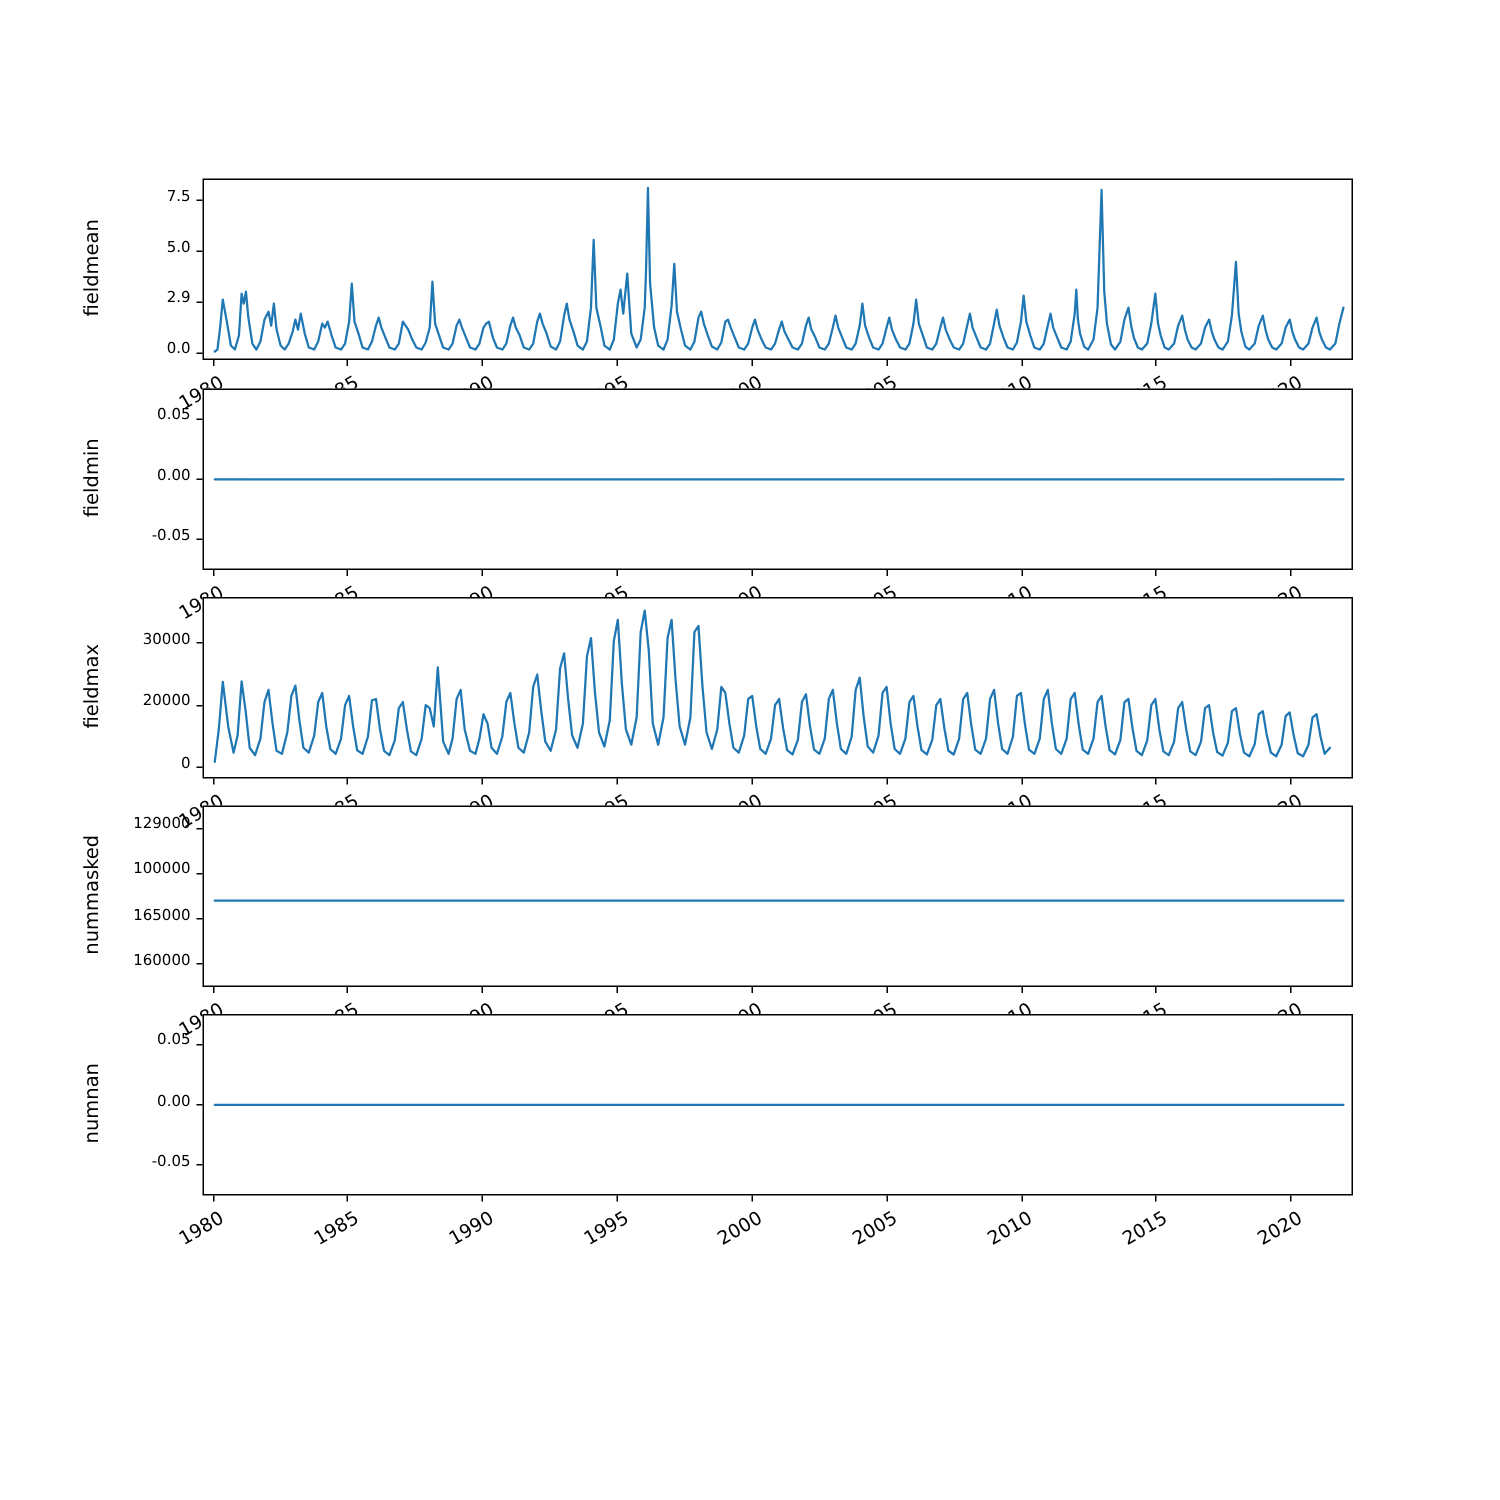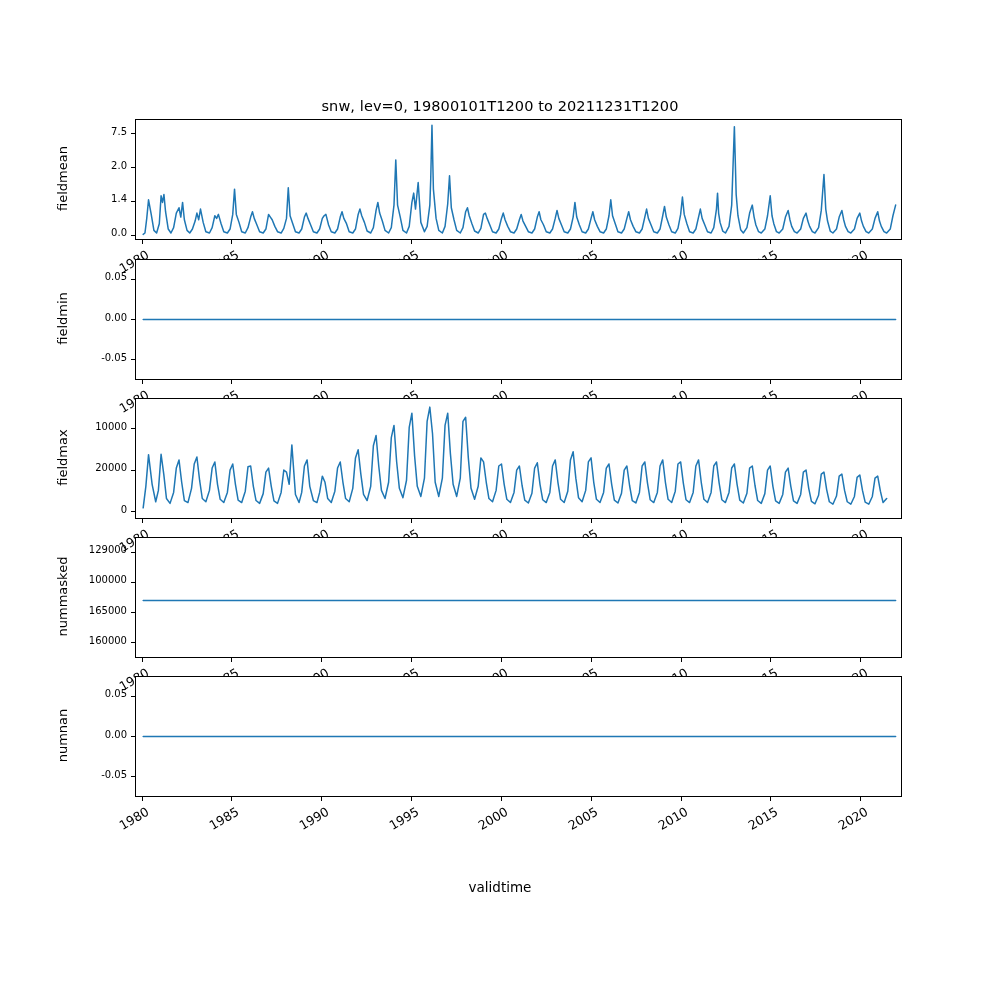--- a/index.html
+++ b/index.html
@@ -75,32 +75,31 @@
   }
   .tickmark {
     position: absolute;
     background: #000;
   }
 </style>
 </head>
 <body>
 
 <div id="figure">
-    <div class="title">snw, lev=0, 19800101T1200 to 20211231T1200</div>
     <div class="panel" style="left: 135px; top: 119px; width: 767px; height: 121px;">
       <svg viewBox="0 0 767 121" preserveAspectRatio="none">
         <polyline points="7.19,116.27 8.98,114.92 10.78,100.04 12.57,81.12 15.27,95.99 17.96,112.21 20.66,114.92 23.35,105.45 25.15,77.06 26.58,83.82 28.02,75.71 29.64,93.28 32.33,110.86 35.03,114.92 37.72,109.51 40.42,94.64 43.11,89.23 44.91,98.69 46.70,83.82 48.50,101.40 51.19,112.21 53.89,114.92 56.58,110.86 59.28,102.75 61.07,94.64 62.87,101.40 64.67,90.58 67.36,104.10 70.05,113.56 73.65,114.92 76.34,109.51 79.04,97.34 80.83,100.04 82.63,95.99 85.32,105.45 88.02,113.56 91.61,114.92 94.30,110.86 97.00,95.99 98.79,70.30 100.59,95.99 103.28,104.10 105.98,113.56 109.57,114.92 112.27,109.51 114.96,98.69 116.76,93.28 118.55,100.04 121.25,106.80 123.94,113.56 127.53,114.92 130.23,110.86 132.92,95.99 134.72,98.69 136.52,101.40 139.21,108.16 141.90,113.56 145.50,114.92 148.19,110.18 150.89,100.04 152.68,68.95 154.48,97.34 157.17,105.45 159.87,113.56 163.46,114.92 166.15,110.86 168.85,98.69 170.64,94.64 172.44,100.04 175.13,106.80 177.83,113.56 181.42,114.92 184.12,110.86 186.81,100.04 188.61,97.34 190.40,95.99 193.10,106.80 195.79,113.56 199.38,114.92 202.08,110.86 204.77,98.69 206.57,93.28 208.37,100.04 211.06,105.45 213.75,113.56 217.35,114.92 220.04,110.86 222.74,95.99 224.53,90.58 226.33,97.34 229.02,104.10 231.72,112.89 235.31,114.92 238.00,109.51 240.70,91.93 242.49,83.82 244.29,94.64 246.98,102.75 249.68,112.21 253.27,114.92 255.97,109.51 258.66,86.53 260.46,40.56 262.25,86.53 264.95,98.69 267.64,112.21 271.23,114.92 273.93,108.16 276.62,83.82 278.42,74.36 280.22,90.58 282.91,63.54 285.60,104.10 289.20,113.56 291.89,108.16 294.59,86.53 295.48,60.84 296.74,5.41 298.18,70.30 300.87,100.04 303.57,112.21 307.16,114.92 309.85,108.16 312.55,85.17 314.34,56.78 316.14,89.23 318.83,101.40 321.53,112.21 325.12,114.92 327.82,109.51 330.51,93.28 332.31,89.23 334.10,97.34 336.80,105.45 339.49,112.89 343.08,114.92 345.78,110.18 348.47,95.99 350.27,94.64 352.07,100.04 354.76,106.80 357.45,113.56 361.05,114.92 363.74,110.86 366.44,100.04 368.23,94.64 370.03,101.40 372.72,108.16 375.42,113.56 379.01,114.92 381.70,110.86 384.40,101.40 386.19,95.99 387.99,102.75 390.69,108.16 393.38,113.56 396.97,114.92 399.67,110.86 402.36,98.69 404.16,93.28 405.95,101.40 408.65,106.80 411.34,113.56 414.93,114.92 417.63,110.86 420.32,100.04 422.12,91.93 423.92,100.04 426.61,106.80 429.30,113.56 432.90,114.92 435.59,110.86 438.29,98.69 440.08,83.82 441.88,98.69 444.57,106.80 447.27,113.56 450.86,114.92 453.55,110.86 456.25,100.04 458.04,93.28 459.84,101.40 462.54,108.16 465.23,113.56 468.82,114.92 471.52,110.86 474.21,97.34 476.01,81.12 477.80,97.34 480.50,105.45 483.19,113.56 486.78,114.92 489.48,110.86 492.17,100.04 493.97,93.28 495.77,101.40 498.46,108.16 501.15,113.56 504.75,114.92 507.44,110.86 510.14,98.69 511.93,90.58 513.73,100.04 516.42,106.80 519.12,113.56 522.71,114.92 525.40,110.86 528.10,97.34 529.89,87.88 531.69,98.69 534.39,106.80 537.08,113.56 540.67,114.92 543.37,110.18 546.06,95.99 547.86,78.41 549.65,95.99 552.35,105.45 555.04,113.56 558.63,114.92 561.33,110.86 564.02,98.69 565.82,90.58 567.62,100.04 570.31,106.80 573.00,113.56 576.60,114.92 579.29,109.51 581.99,90.58 583.06,74.36 584.14,94.64 585.58,104.10 588.27,112.89 590.97,114.92 594.56,108.16 597.25,86.53 599.95,6.76 601.74,75.71 603.54,97.34 606.24,111.54 608.93,114.92 612.52,109.51 615.22,94.64 617.91,86.53 619.71,98.69 621.50,106.80 624.20,113.56 626.89,114.92 630.48,110.86 633.18,97.34 635.87,77.06 637.67,97.34 639.47,105.45 642.16,113.56 644.85,114.92 648.45,110.86 651.14,98.69 653.84,91.93 655.63,101.40 657.43,108.16 660.12,113.56 662.82,114.92 666.41,110.86 669.10,100.04 671.80,94.64 673.59,102.75 675.39,108.16 678.09,113.56 680.78,114.92 684.37,109.51 687.07,91.93 689.76,55.43 691.56,90.58 693.35,102.75 696.05,112.89 698.74,114.92 702.33,110.86 705.03,98.69 707.72,91.93 709.52,101.40 711.32,108.16 714.01,113.56 716.70,114.92 720.30,110.86 722.99,100.04 725.69,94.64 727.48,102.75 729.28,108.16 731.97,113.56 734.67,114.92 738.26,110.86 740.95,100.04 743.65,93.28 745.44,102.75 747.24,108.16 749.94,113.56 752.63,114.92 756.22,110.86 758.92,97.34 761.61,86.53" fill="none" stroke="#1f77b4" stroke-width="1.5" stroke-linejoin="round" stroke-linecap="round" vector-effect="non-scaling-stroke"></polyline>
       </svg>
     </div>
     <div class="ylabel" style="width: 160px; left: -18px; top: 170.5px;">fieldmean</div>
     <div class="ytick" style="width: 90px; left: 37px; top: 227.268px;">0.0</div>
     <div class="tickmark" style="left: 131px; top: 234.768px; width: 4px; height: 1px;"></div>
-    <div class="ytick" style="width: 90px; left: 37px; top: 193.469px;">1.4</div>
+    <div class="ytick" style="width: 90px; left: 37px; top: 193.469px;">2.9</div>
     <div class="tickmark" style="left: 131px; top: 200.969px; width: 4px; height: 1px;"></div>
-    <div class="ytick" style="width: 90px; left: 37px; top: 159.67px;">2.0</div>
+    <div class="ytick" style="width: 90px; left: 37px; top: 159.67px;">5.0</div>
     <div class="tickmark" style="left: 131px; top: 167.17px; width: 4px; height: 1px;"></div>
     <div class="ytick" style="width: 90px; left: 37px; top: 125.872px;">7.5</div>
     <div class="tickmark" style="left: 131px; top: 133.372px; width: 4px; height: 1px;"></div>
     <div class="tickmark" style="left: 141.685px; top: 240px; width: 1px; height: 4px;"></div>
     <div class="xtick-rot" style="left: 94.185px; top: 247px; width: 50px;">1980</div>
     <div class="tickmark" style="left: 231.498px; top: 240px; width: 1px; height: 4px;"></div>
     <div class="xtick-rot" style="left: 183.998px; top: 247px; width: 50px;">1985</div>
     <div class="tickmark" style="left: 321.31px; top: 240px; width: 1px; height: 4px;"></div>
     <div class="xtick-rot" style="left: 273.81px; top: 247px; width: 50px;">1990</div>
     <div class="tickmark" style="left: 411.123px; top: 240px; width: 1px; height: 4px;"></div>
@@ -148,21 +147,21 @@
     <div class="panel" style="left: 135px; top: 398px; width: 767px; height: 121px;">
       <svg viewBox="0 0 767 121" preserveAspectRatio="none">
         <polyline points="7.19,110.68 9.88,88.79 12.57,56.58 16.17,86.72 19.76,104.48 22.45,92.92 25.15,56.16 27.84,76.40 30.54,101.18 34.13,106.13 37.72,94.98 40.42,70.20 43.11,61.95 45.80,84.66 48.50,103.24 52.09,105.31 55.68,90.85 58.38,66.08 61.07,59.05 63.77,82.59 66.46,101.18 70.05,104.48 73.65,92.92 76.34,70.20 79.04,64.01 81.73,86.72 84.42,102.00 88.02,105.31 91.61,94.98 94.30,72.27 97.00,66.08 99.69,86.72 102.39,102.83 105.98,105.31 109.57,93.74 112.27,68.97 114.96,68.14 117.65,88.79 120.35,103.24 123.94,106.13 127.53,96.22 130.23,74.33 132.92,70.20 135.62,88.79 138.31,103.66 141.90,106.13 145.50,94.98 148.19,72.27 150.89,74.33 153.58,86.72 156.27,46.67 159.87,97.05 163.46,105.31 166.15,94.98 168.85,68.14 171.54,61.95 174.24,88.79 177.83,103.24 181.42,105.31 184.12,94.98 186.81,78.46 189.50,84.66 192.20,101.18 195.79,105.31 199.38,93.74 202.08,70.20 204.77,64.01 207.47,84.66 210.16,101.18 213.75,104.48 217.35,90.85 220.04,59.88 222.74,51.62 225.43,76.40 228.12,97.05 231.72,103.24 235.31,88.79 238.00,47.49 240.70,37.17 243.39,68.14 246.09,92.92 249.68,101.18 253.27,84.66 255.97,39.23 258.66,26.84 261.35,64.01 264.05,90.85 267.64,100.35 271.23,82.59 273.93,28.91 276.62,14.45 279.32,57.82 282.01,88.79 285.60,99.11 289.20,80.53 291.89,22.71 294.59,8.26 297.28,35.10 299.97,84.66 303.57,99.11 307.16,80.53 309.85,26.84 312.55,14.45 315.24,55.75 317.94,86.72 321.53,99.11 325.12,80.53 327.82,22.71 330.51,18.58 333.20,59.88 335.90,90.85 339.49,102.00 343.08,88.79 345.78,59.88 348.47,64.01 351.17,84.66 353.86,101.18 357.45,104.48 361.05,92.92 363.74,68.14 366.44,66.08 369.13,86.72 371.82,102.00 375.42,105.31 379.01,94.98 381.70,72.27 384.40,68.14 387.09,87.96 389.79,102.83 393.38,105.72 396.97,95.81 399.67,70.20 402.36,64.84 405.06,86.72 407.75,102.42 411.34,105.31 414.93,94.98 417.63,68.14 420.32,61.95 423.02,84.66 425.71,102.00 429.30,105.31 432.90,93.74 435.59,61.95 438.29,53.69 440.98,80.53 443.67,100.35 447.27,104.48 450.86,92.92 453.55,64.01 456.25,59.88 458.94,84.66 461.64,102.00 465.23,105.31 468.82,94.98 471.52,70.20 474.21,66.08 476.91,86.72 479.60,102.83 483.19,105.72 486.78,95.81 489.48,72.27 492.17,68.14 494.87,87.96 497.56,103.24 501.15,105.72 504.75,94.98 507.44,68.14 510.14,64.01 512.83,85.48 515.52,102.42 519.12,105.31 522.71,94.98 525.40,68.14 528.10,61.95 530.79,84.66 533.49,102.00 537.08,105.31 540.67,93.74 543.37,66.08 546.06,64.01 548.76,85.48 551.45,102.42 555.04,105.31 558.63,94.98 561.33,68.14 564.02,61.95 566.72,84.66 569.41,102.00 573.00,105.31 576.60,94.98 579.29,68.14 581.99,64.01 584.68,85.48 587.37,102.42 590.97,105.31 594.56,94.98 597.25,70.20 599.95,66.08 602.64,86.72 605.34,102.83 608.93,105.72 612.52,95.81 615.22,70.20 617.91,68.14 620.61,87.96 623.30,103.24 626.89,106.13 630.48,96.22 633.18,72.27 635.87,68.14 638.57,88.79 641.26,103.66 644.85,106.13 648.45,97.05 651.14,74.33 653.84,70.20 656.53,88.79 659.22,103.66 662.82,106.13 666.41,97.05 669.10,74.33 671.80,72.27 674.49,90.85 677.19,104.07 680.78,106.55 684.37,97.87 687.07,76.40 689.76,74.33 692.46,92.09 695.15,104.48 698.74,106.96 702.33,98.70 705.03,78.46 707.72,76.40 710.42,92.92 713.11,104.48 716.70,106.96 720.30,99.11 722.99,79.70 725.69,77.23 728.38,92.92 731.07,104.89 734.67,106.96 738.26,99.11 740.95,80.53 743.65,78.46 746.34,93.74 749.04,105.31 752.63,101.18 756.22,NaN 758.92,NaN 761.61,NaN" fill="none" stroke="#1f77b4" stroke-width="1.5" stroke-linejoin="round" stroke-linecap="round" vector-effect="non-scaling-stroke"></polyline>
       </svg>
     </div>
     <div class="ylabel" style="width: 160px; left: -18px; top: 449.5px;">fieldmax</div>
     <div class="ytick" style="width: 90px; left: 37px; top: 503.567px;">0</div>
     <div class="tickmark" style="left: 131px; top: 511.067px; width: 4px; height: 1px;"></div>
     <div class="ytick" style="width: 90px; left: 37px; top: 462.27px;">20000</div>
     <div class="tickmark" style="left: 131px; top: 469.77px; width: 4px; height: 1px;"></div>
-    <div class="ytick" style="width: 90px; left: 37px; top: 420.973px;">10000</div>
+    <div class="ytick" style="width: 90px; left: 37px; top: 420.973px;">30000</div>
     <div class="tickmark" style="left: 131px; top: 428.473px; width: 4px; height: 1px;"></div>
     <div class="tickmark" style="left: 141.685px; top: 519px; width: 1px; height: 4px;"></div>
     <div class="xtick-rot" style="left: 94.185px; top: 526px; width: 50px;">1980</div>
     <div class="tickmark" style="left: 231.498px; top: 519px; width: 1px; height: 4px;"></div>
     <div class="xtick-rot" style="left: 183.998px; top: 526px; width: 50px;">1985</div>
     <div class="tickmark" style="left: 321.31px; top: 519px; width: 1px; height: 4px;"></div>
     <div class="xtick-rot" style="left: 273.81px; top: 526px; width: 50px;">1990</div>
     <div class="tickmark" style="left: 411.123px; top: 519px; width: 1px; height: 4px;"></div>
     <div class="xtick-rot" style="left: 363.623px; top: 526px; width: 50px;">1995</div>
     <div class="tickmark" style="left: 500.936px; top: 519px; width: 1px; height: 4px;"></div>
@@ -230,14 +229,13 @@
     <div class="tickmark" style="left: 500.936px; top: 797px; width: 1px; height: 4px;"></div>
     <div class="xtick-rot" style="left: 453.436px; top: 804px; width: 50px;">2000</div>
     <div class="tickmark" style="left: 590.748px; top: 797px; width: 1px; height: 4px;"></div>
     <div class="xtick-rot" style="left: 543.248px; top: 804px; width: 50px;">2005</div>
     <div class="tickmark" style="left: 680.561px; top: 797px; width: 1px; height: 4px;"></div>
     <div class="xtick-rot" style="left: 633.061px; top: 804px; width: 50px;">2010</div>
     <div class="tickmark" style="left: 770.374px; top: 797px; width: 1px; height: 4px;"></div>
     <div class="xtick-rot" style="left: 722.874px; top: 804px; width: 50px;">2015</div>
     <div class="tickmark" style="left: 860.186px; top: 797px; width: 1px; height: 4px;"></div>
     <div class="xtick-rot" style="left: 812.686px; top: 804px; width: 50px;">2020</div>
-    <div class="xlabel" style="top: 879px;">validtime</div>
   </div>
 
 </body></html>

